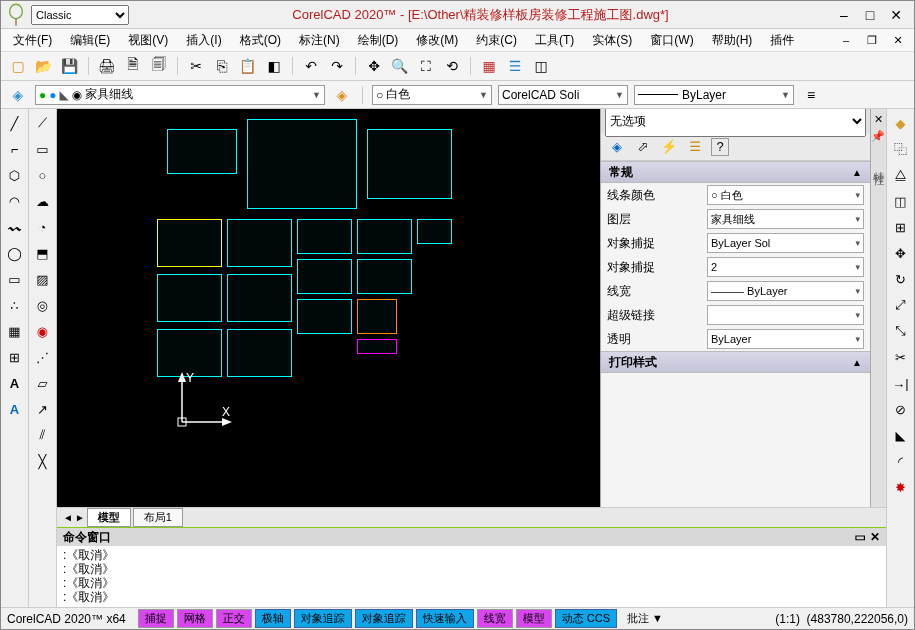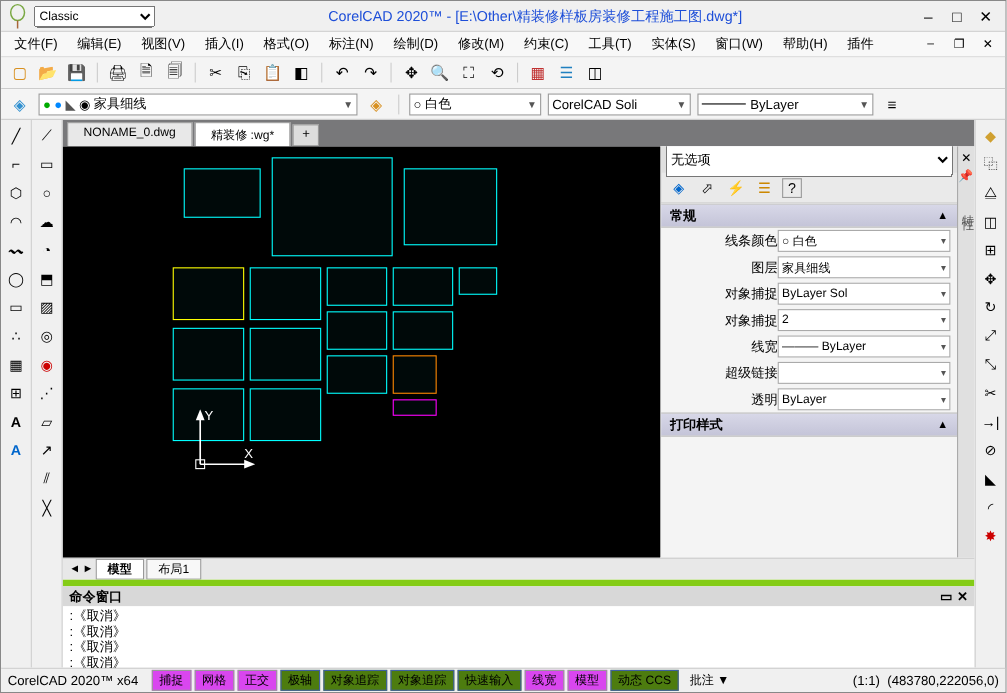--- a/index.html
+++ b/index.html
@@ -1,20 +1,20 @@
 <!DOCTYPE html>
 <html><head>
 <meta charset="utf-8">
 <style>
 * { box-sizing: border-box; margin: 0; padding: 0; font-family: "Segoe UI", Tahoma, sans-serif; font-size: 12px; }
 body { background: #fff; width: 915px; height: 630px; overflow: hidden; border: 1px solid #888; display: flex; flex-direction: column; }
 .titlebar { height: 28px; background: #f0f0f0; display: flex; align-items: center; padding: 0 6px; gap: 6px; border-bottom: 1px solid #ccc; }
 .logo { width: 18px; height: 24px; }
-.theme-select { width: 110px; height: 20px; font-size: 11px; }
-.title-text { flex: 1; text-align: center; color: #1d4ed8; font-size: 13px; }
+.theme-select { width: 98px; height: 20px; font-size: 11px; }
+.title-text { flex: 1; text-align: center; color: #b91c1c; font-size: 13px; }
 .win-ctrls { display: flex; gap: 2px; }
 .win-btn { width: 24px; height: 20px; border: none; background: transparent; cursor: pointer; font-size: 14px; }
 .menubar { height: 22px; background: #f8f8f8; display: flex; align-items: center; padding: 0 4px; gap: 2px; }
 .menu-item { padding: 2px 8px; cursor: pointer; font-size: 12px; }
 .doc-ctrls { margin-left: auto; display: flex; gap: 2px; }
 .toolbar1 { height: 30px; background: #f4f4f4; border-top: 1px solid #ddd; border-bottom: 1px solid #ccc; display: flex; align-items: center; padding: 0 6px; gap: 4px; }
 .tb-btn { width: 22px; height: 22px; border: none; background: transparent; cursor: pointer; display: flex; align-items: center; justify-content: center; font-size: 14px; }
 .tb-sep { width: 1px; height: 18px; background: #ccc; margin: 0 3px; }
 .toolbar2 { height: 28px; background: #f4f4f4; border-bottom: 1px solid #ccc; display: flex; align-items: center; padding: 0 6px; gap: 6px; }
 .layer-combo { flex: 0 0 290px; height: 20px; display: flex; align-items: center; border: 1px solid #999; background: #fff; padding: 0 3px; gap: 3px; }
@@ -36,33 +36,33 @@
 .canvas-row { flex: 1; display: flex; overflow: hidden; }
 .canvas { flex: 1; background: #000; position: relative; overflow: hidden; }
 .ucs { position: absolute; left: 115px; bottom: 75px; }
 .props-panel { width: 270px; background: #eaeaea; border-left: 1px solid #aaa; display: flex; flex-direction: column; }
 .props-header { height: 24px; background: #e0e0e0; display: flex; align-items: center; padding: 0 4px; }
 .props-header select { flex: 1; height: 32px; }
 .props-tools { height: 28px; display: flex; align-items: center; padding: 0 6px; gap: 6px; border-bottom: 1px solid #ccc; }
 .props-section-head { height: 22px; background: linear-gradient(#d8d8e8,#c4c4d8); display: flex; align-items: center; padding: 0 8px; font-weight: bold; font-size: 12px; border-top: 1px solid #bbb; border-bottom: 1px solid #bbb; }
 .props-section-head .collapse { margin-left: auto; font-size: 10px; }
 .props-body { flex: 1; overflow: auto; background: #f4f4f4; }
-.prop-row { display: flex; align-items: center; height: 24px; padding: 0 6px; text-align: right; }
+.prop-row { display: flex; align-items: center; height: 24px; padding: 0 6px; }
 .prop-label { flex: 0 0 100px; font-size: 12px; }
 .prop-val { flex: 1; height: 20px; border: 1px solid #aaa; background: #fff; display: flex; align-items: center; padding: 0 3px; font-size: 11px; }
 .layout-tabs { height: 20px; background: #e8e8e8; display: flex; align-items: center; padding: 0 6px; gap: 2px; border-top: 1px solid #ccc; }
 .layout-tab { padding: 1px 10px; border: 1px solid #999; background: #f8f8f8; font-size: 11px; cursor: pointer; }
 .layout-tab.active { background: #fff; font-weight: bold; }
-.cmd-area { height: 80px; background: #fff; border-top: 6px solid #84cc16; display: flex; flex-direction: column; }
+.cmd-area { height: 80px; background: #fff; border-top: 1px solid #84cc16; display: flex; flex-direction: column; }
 .cmd-title { height: 18px; background: #d8d8d8; display: flex; align-items: center; padding: 0 6px; font-size: 12px; font-weight: bold; }
 .cmd-title .ctrls { margin-left: auto; display: flex; gap: 4px; }
 .cmd-log { flex: 1; overflow: auto; padding: 2px 6px; font-size: 11px; line-height: 14px; }
 .statusbar { height: 22px; background: #f0f0f0; border-top: 1px solid #ccc; display: flex; align-items: center; padding: 0 6px; gap: 4px; font-size: 11px; }
 .status-btn { padding: 1px 6px; border: 1px solid #999; background: #d946ef; cursor: pointer; font-size: 11px; }
-.status-btn.pressed { background: #4d7c0f; border-color: #4060a0; }
+.status-btn.pressed { background: #0ea5e9; border-color: #4060a0; }
 .coords { margin-left: auto; }
 .dwg-block { position: absolute; border: 1px solid #0ff; background: rgba(0,60,60,0.15); }
 .panel-side { width: 16px; background: #e0e0e0; border-left: 1px solid #aaa; display: flex; flex-direction: column; align-items: center; padding-top: 4px; }
 .panel-side .pin { font-size: 11px; cursor: pointer; }
 .panel-side .vlabel { writing-mode: vertical-rl; font-size: 11px; margin-top: 20px; color: #555; letter-spacing: 3px;}
 </style>
 </head>
 <body>
 
 <div class="titlebar">
@@ -182,25 +182,20 @@
     <div class="tool-icon">◎</div>
     <div class="tool-icon" style="color:#c00">◉</div>
     <div class="tool-icon">⋰</div>
     <div class="tool-icon">▱</div>
     <div class="tool-icon">↗</div>
     <div class="tool-icon">⫽</div>
     <div class="tool-icon">╳</div>
   </div>
 
   <div class="center-col">
-    <div class="doc-tabs">
-      <div class="doc-tab">NONAME_0.dwg</div>
-      <div class="doc-tab active">精装修 :wg*</div>
-      <div class="add-tab">+</div>
-    </div>
     <div class="canvas-row">
       <div class="canvas">
 
         <div class="dwg-block" style="left:110px;top:20px;width:70px;height:45px"></div>
         <div class="dwg-block" style="left:190px;top:10px;width:110px;height:90px"></div>
         <div class="dwg-block" style="left:310px;top:20px;width:85px;height:70px"></div>
         <div class="dwg-block" style="left:100px;top:110px;width:65px;height:48px;border-color:#ff0"></div>
         <div class="dwg-block" style="left:170px;top:110px;width:65px;height:48px"></div>
         <div class="dwg-block" style="left:240px;top:110px;width:55px;height:35px"></div>
         <div class="dwg-block" style="left:300px;top:110px;width:55px;height:35px"></div>

